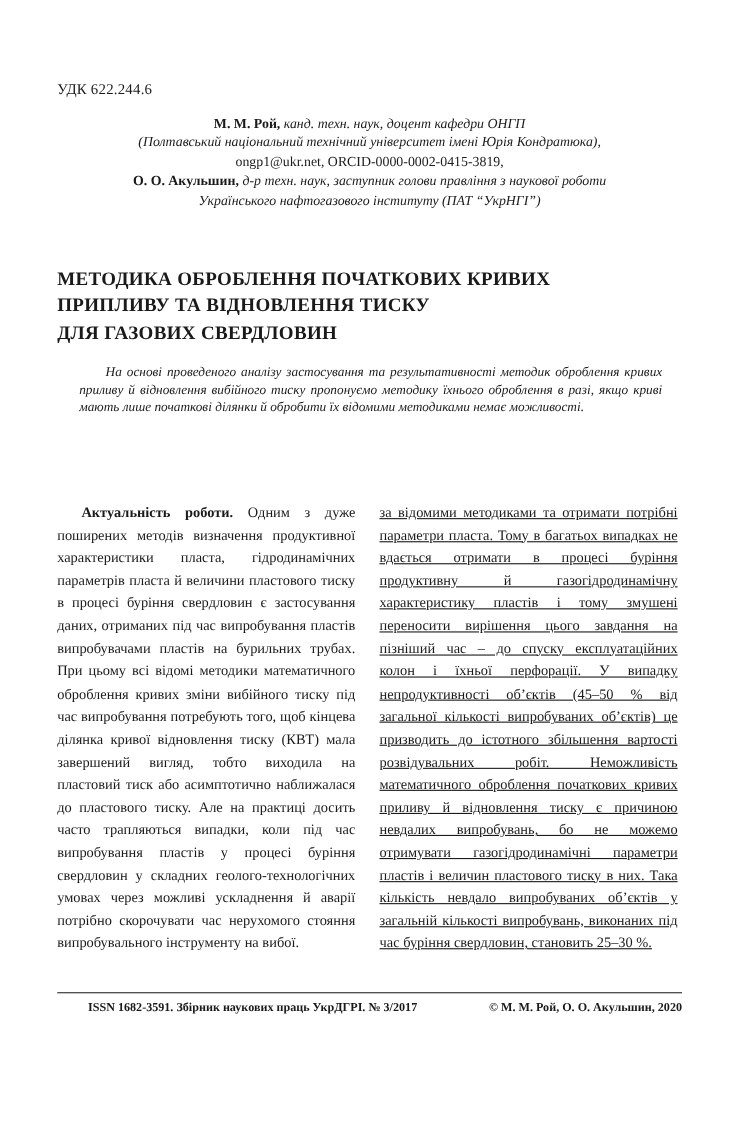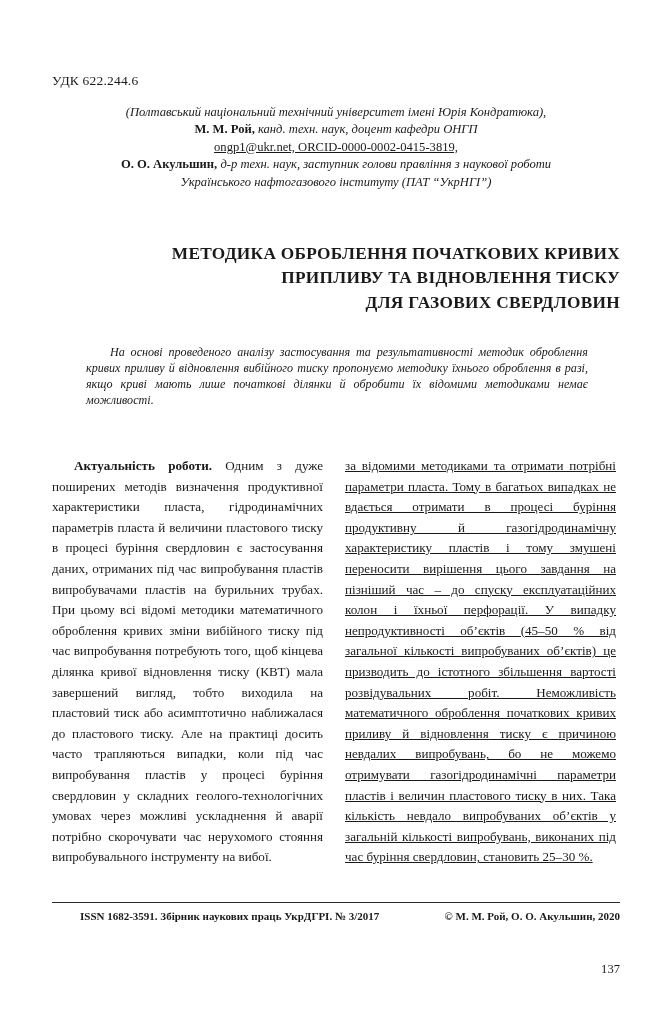--- a/index.html
+++ b/index.html
@@ -37,48 +37,48 @@
     left: 52px;
     top: 104px;
     width: 568px;
     text-align: center;
     font-style: italic;
     font-size: 12.6px;
     line-height: 17.4px;
   }
   .authors .ln { display: block; white-space: nowrap; }
   .authors b { font-weight: bold; font-style: normal; }
-  .authors .roman { font-style: normal; text-decoration: underline; }
+  .authors .roman { font-style: normal; }
 
   
   .title {
     position: absolute;
     left: 52px;
     top: 230px;
     width: 568px;
-    text-align: right;
+    text-align: left;
     font-weight: bold;
     font-size: 17.3px;
     line-height: 24.5px;
     letter-spacing: 0.3px;
   }
   .title .ln { display: block; }
 
   
   .abstract {
     position: absolute;
     left: 72px;
     top: 330px;
     width: 530px;
     font-style: italic;
     font-size: 12.1px;
     line-height: 16.1px;
     text-align: justify;
   }
-  .abstract p { margin: 14px; text-indent: 24px; }
+  .abstract p { margin: 0; text-indent: 24px; }
   .abstract p.kw { text-indent: 24px; }
   .abstract .kwlabel { font-weight: bold; }
 
   
   .body-cols {
     position: absolute;
     left: 52px;
     top: 456px;
     width: 568px;
     height: 430px;
@@ -129,22 +129,22 @@
   }
 </style>
 </head>
 <body>
 
 <div class="page">
 
   <div class="udk">УДК 622.244.6</div>
 
   <div class="authors">
+    <span class="ln"><b>М. М. Рой,</b><span> канд. техн. наук, доцент кафедри ОНГП</span></span>
     <span class="ln">(Полтавський національний технічний університет імені Юрія Кондратюка),</span>
-    <span class="ln"><b>М. М. Рой,</b><span> канд. техн. наук, доцент кафедри ОНГП</span></span>
     <span class="ln roman">ongp1@ukr.net, ORCID-0000-0002-0415-3819,</span>
     <span class="ln"><b>О. О. Акульшин,</b><span> д-р техн. наук, заступник голови правління з наукової роботи</span></span>
     <span class="ln">Українського нафтогазового інституту (ПАТ “УкрНГІ”)</span>
   </div>
 
   <h1 class="title">
     <span class="ln">МЕТОДИКА ОБРОБЛЕННЯ ПОЧАТКОВИХ КРИВИХ</span>
     <span class="ln">ПРИПЛИВУ ТА ВІДНОВЛЕННЯ ТИСКУ</span>
     <span class="ln">ДЛЯ ГАЗОВИХ СВЕРДЛОВИН</span>
   </h1>
@@ -164,15 +164,14 @@
     </div>
 
   </div>
 
   <div class="footer-rule"></div>
   <div class="footer">
     <span class="left-txt">ISSN 1682-3591. Збірник наукових праць УкрДГРІ. № 3/2017</span>
     <span class="right-txt">© М. М. Рой, О. О. Акульшин, 2020</span>
   </div>
 
-  <div class="pagenum">137</div>
 
 </div>
 
 </body></html>

